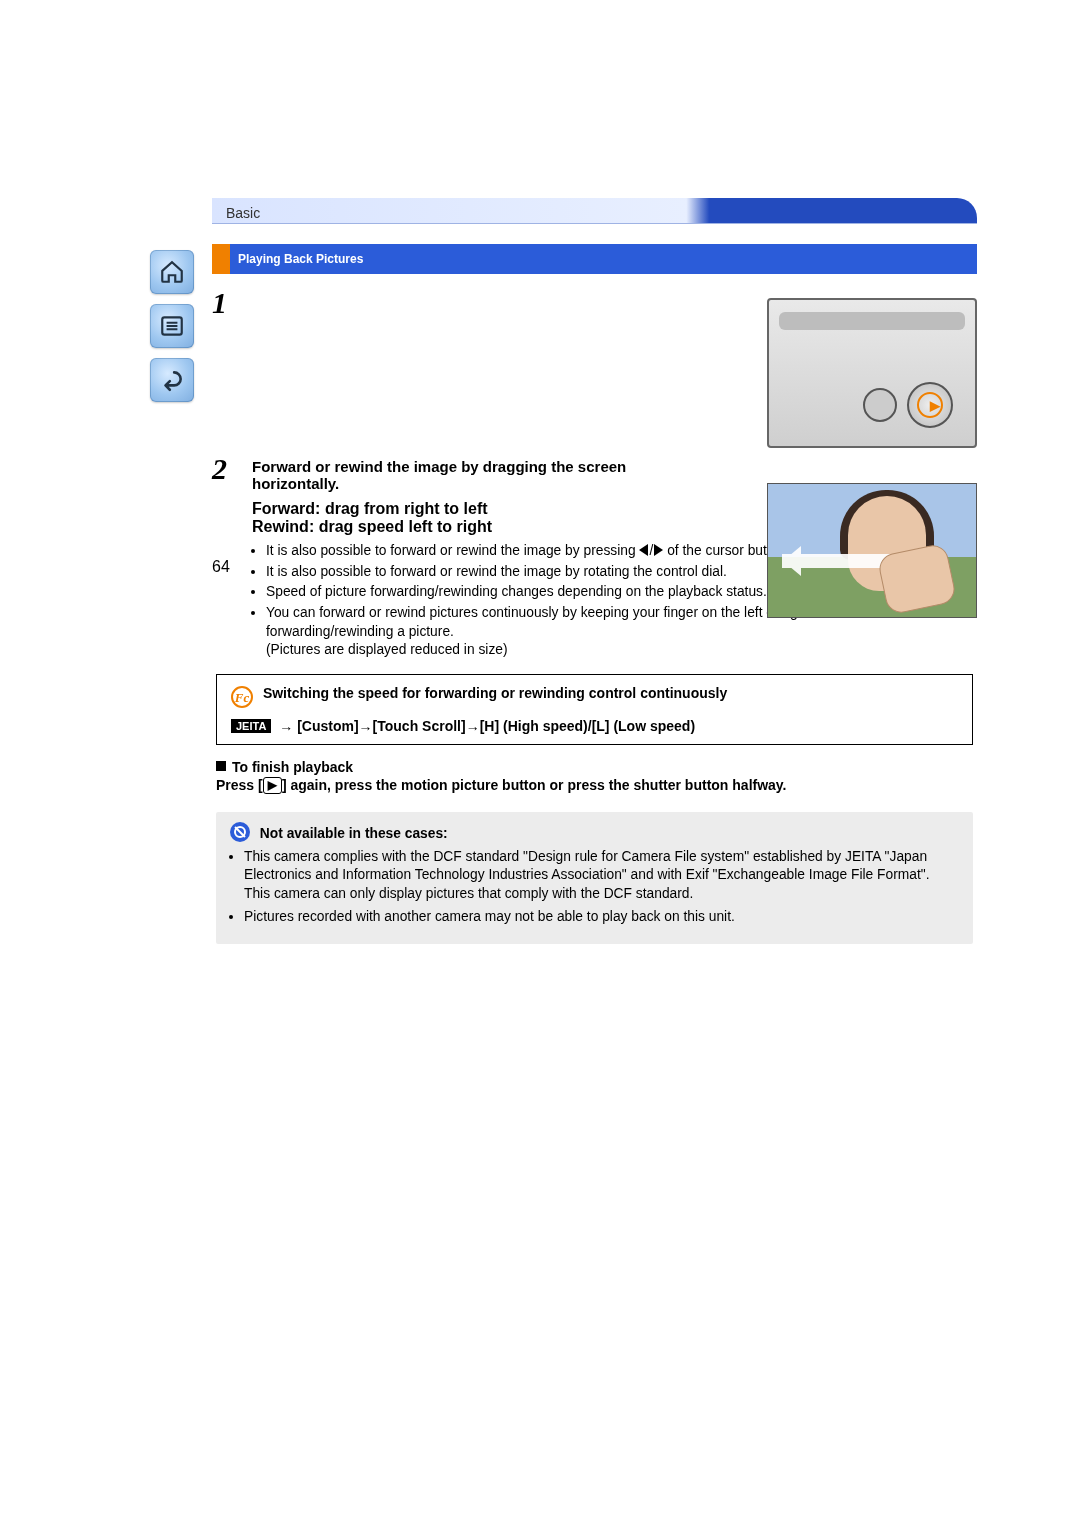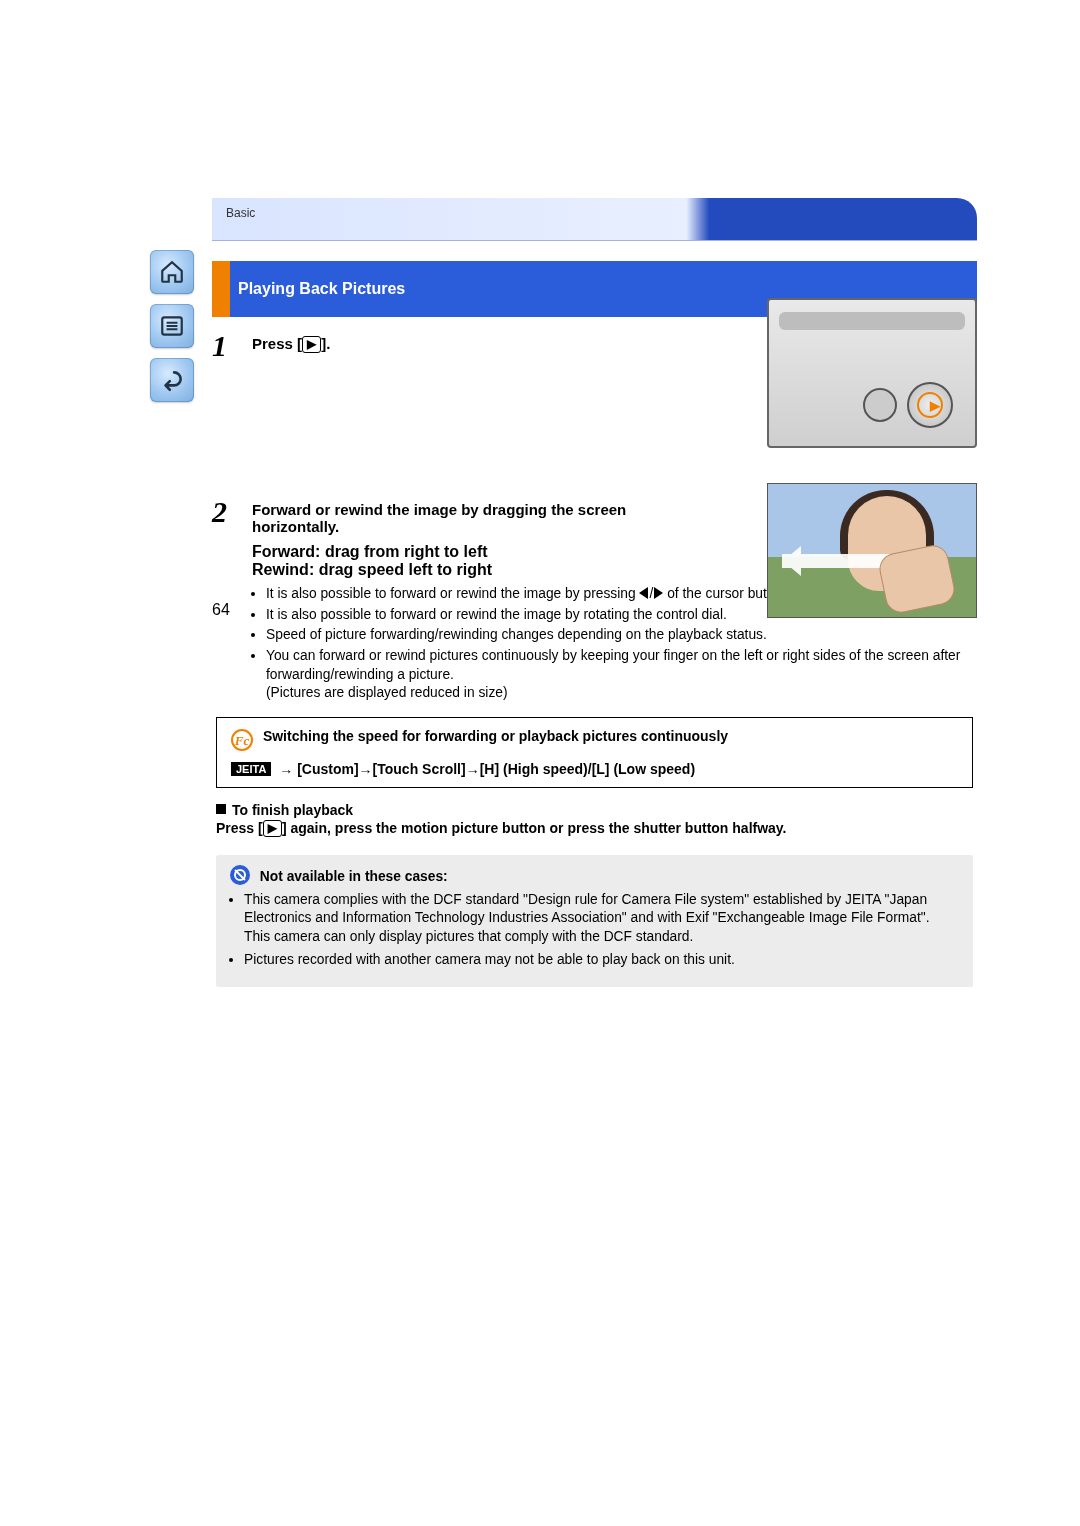--- a/index.html
+++ b/index.html
@@ -32,43 +32,43 @@
   }
   .sidebar-btn svg { width: 26px; height: 26px; }
   .content {
     position: absolute;
     left: 212px;
     top: 198px;
     width: 765px;
   }
   .crumb-bar {
     background: linear-gradient(to right, #d9e4ff 0%, #e8efff 62%, #234bbe 65%, #234bbe 100%);
-    height: 43px;
+    height: 26px;
     border-top-right-radius: 20px;
     border-bottom: 1px solid #9fb3e4;
     padding-left: 14px;
-    font-size: 12px;
+    font-size: 14px;
     line-height: 30px;
     color: #333;
   }
   .title-banner {
     background: linear-gradient(to right, #2b5cd9 0%, #2b5cd9 62%, #234bbe 65%, #234bbe 100%);
     color: #fff;
     font-weight: bold;
     font-size: 24px;
     padding: 8px 12px;
     border-bottom-right-radius: 24px;
   }
   .sub-banner {
     margin-top: 20px;
     background: #2b5cd9;
     color:#fff;
     font-weight:bold;
-    font-size:16px;
-    padding:19px 8px;
+    font-size:12px;
+    padding:8px 8px;
     border-left: 18px solid #f08000;
   }
   .step {
     display: flex;
     align-items: flex-start;
     margin-top: 12px;
   }
   .step-num {
     font-family: "Times New Roman", serif;
     font-weight: bold;
@@ -241,23 +241,20 @@
   </div>
   <div class="illus2">
     <div class="hair"></div>
       <div class="face"></div>
     <div class="arrow"></div>
     <div class="hand"></div>
   </div>
 
   <div class="step">
     <div class="step-num">1</div>
-    <div class="step-body step-title">
-      <span>Press [</span><span class="inline-icon">▶</span><span>].</span>
-    </div>
   </div>
 
   <div style="height:120px"></div>
 
   <div class="step">
     <div class="step-num">2</div>
     <div class="step-body" style="max-width:410px">
       <div class="step-title">Forward or rewind the image by dragging the screen horizontally.</div>
     </div>
   </div>
@@ -266,21 +263,21 @@
   <ul class="notes">
     <li><span>It is also possible to forward or rewind the image by pressing </span><span class="tri-l"></span>/<span class="tri-r"></span><span> of the cursor button.</span></li>
     <li>It is also possible to forward or rewind the image by rotating the control dial.</li>
     <li>Speed of picture forwarding/rewinding changes depending on the playback status.</li>
     <li><span>You can forward or rewind pictures continuously by keeping your finger on the left or right sides of the screen after forwarding/rewinding a picture.</span><br><span>(Pictures are displayed reduced in size)</span></li>
   </ul>
 
   <div class="callout-box">
     <div style="font-weight:bold">
       <span class="fc-circle">Fc</span>
-      <span>Switching the speed for forwarding or playback pictures continuously</span>
+      <span>Switching the speed for forwarding or rewinding control continuously</span>
     </div>
     <div style="margin-top:10px;font-weight:bold">
       <span class="menu-badge">JEITA</span>
       <span> →  [Custom]→[Touch Scroll]→[H] (High speed)/[L] (Low speed)</span>
     </div>
   </div>
 
   <div class="finish">
     <div class="hd"><span class="sq"></span><span>To finish playback</span></div>
     <div style="font-weight:bold;margin-top:2px">

